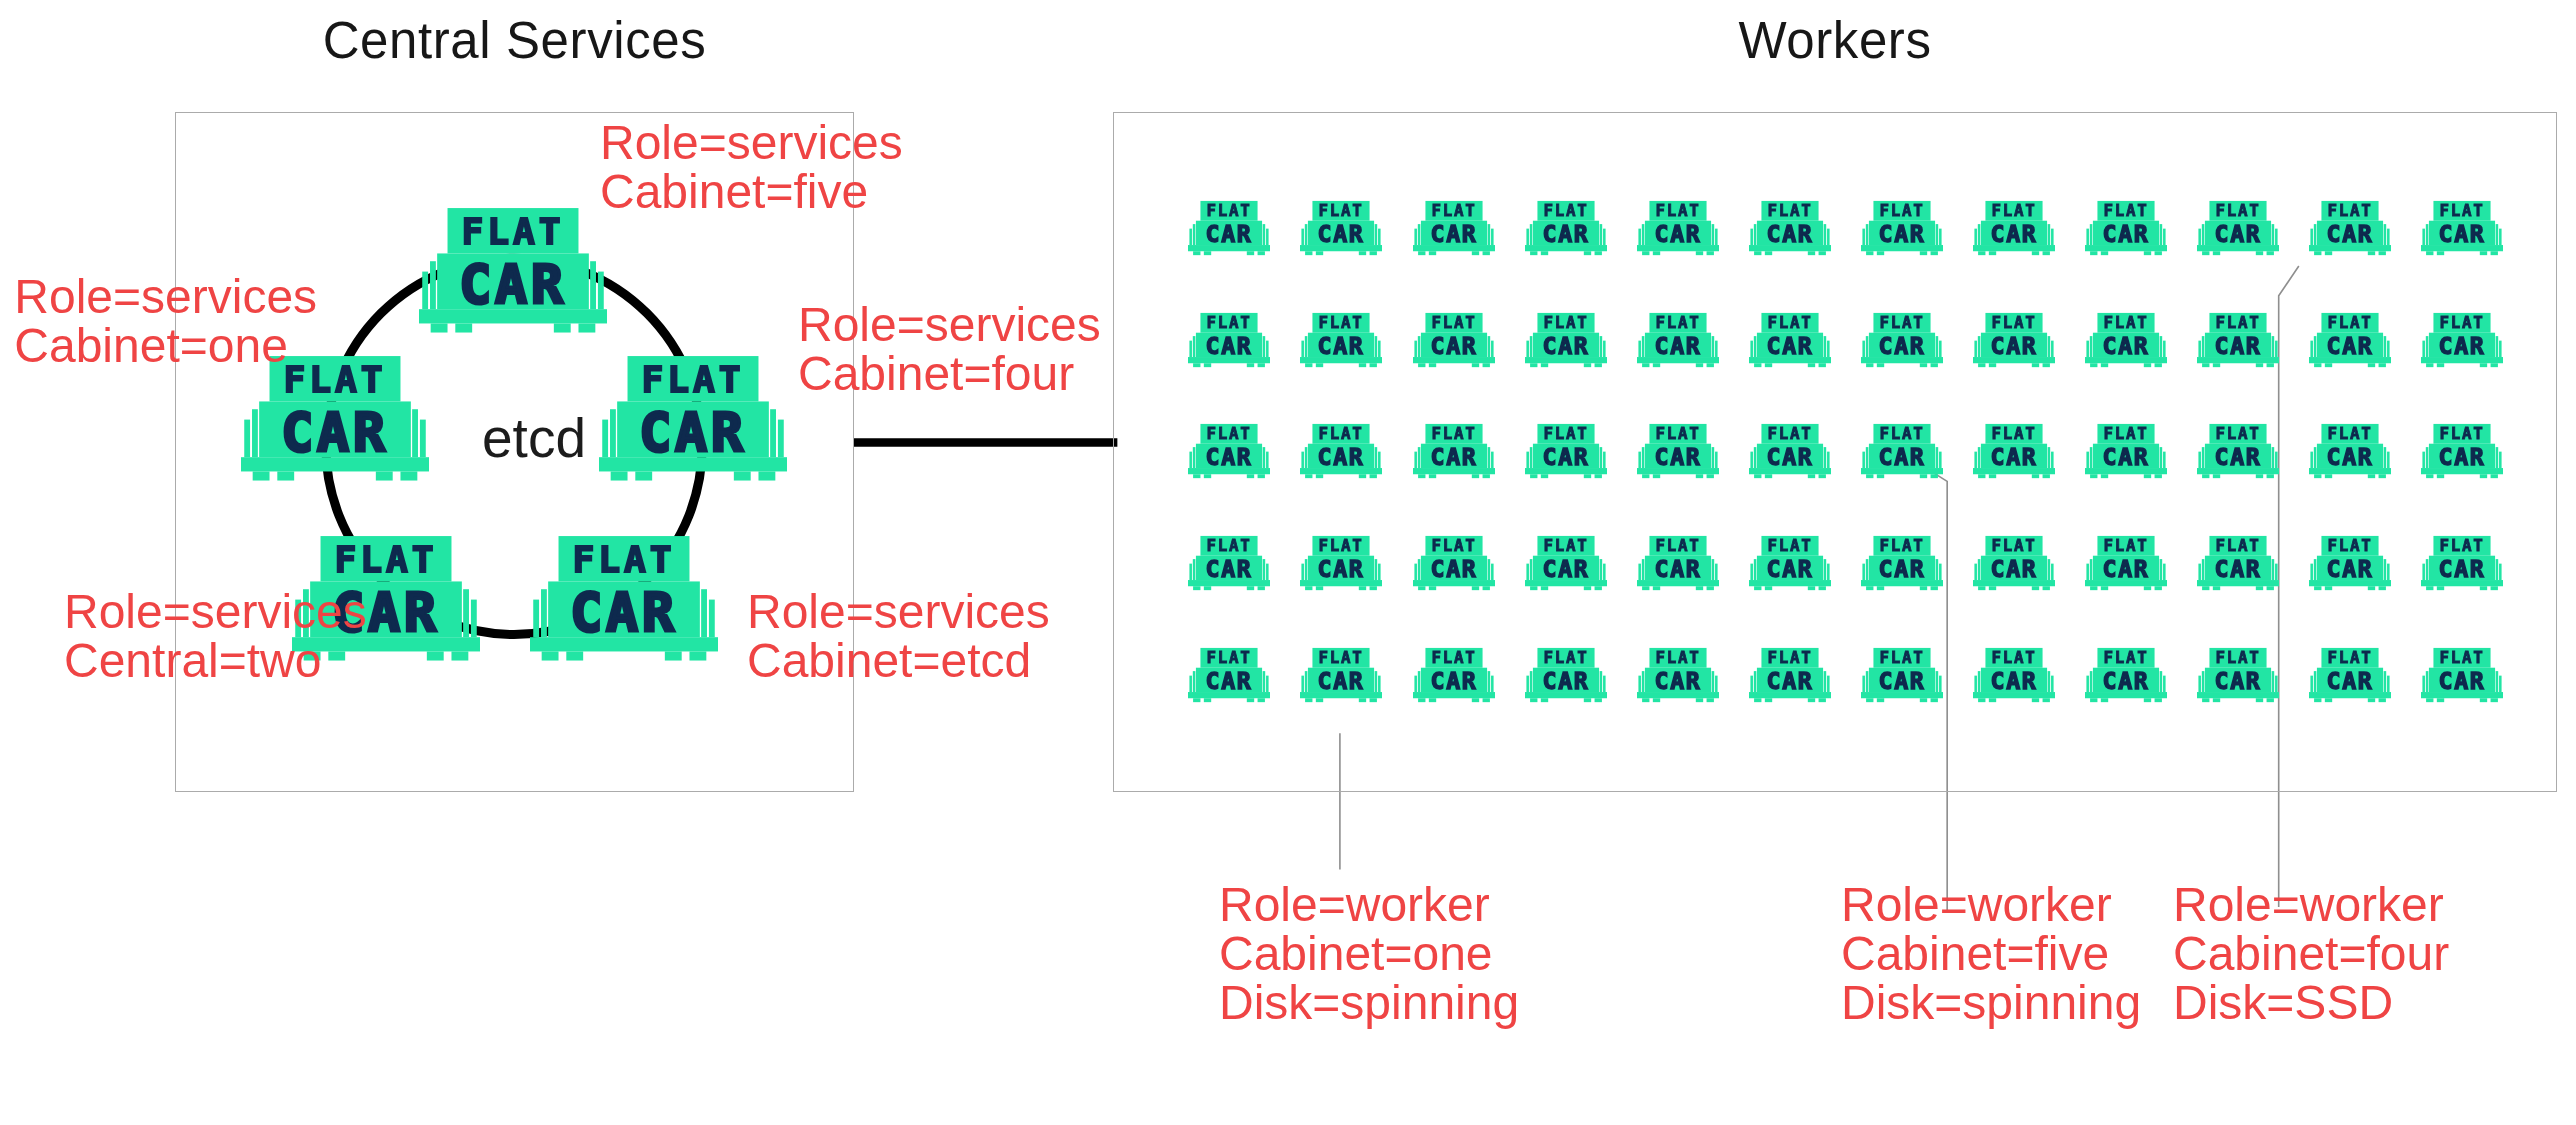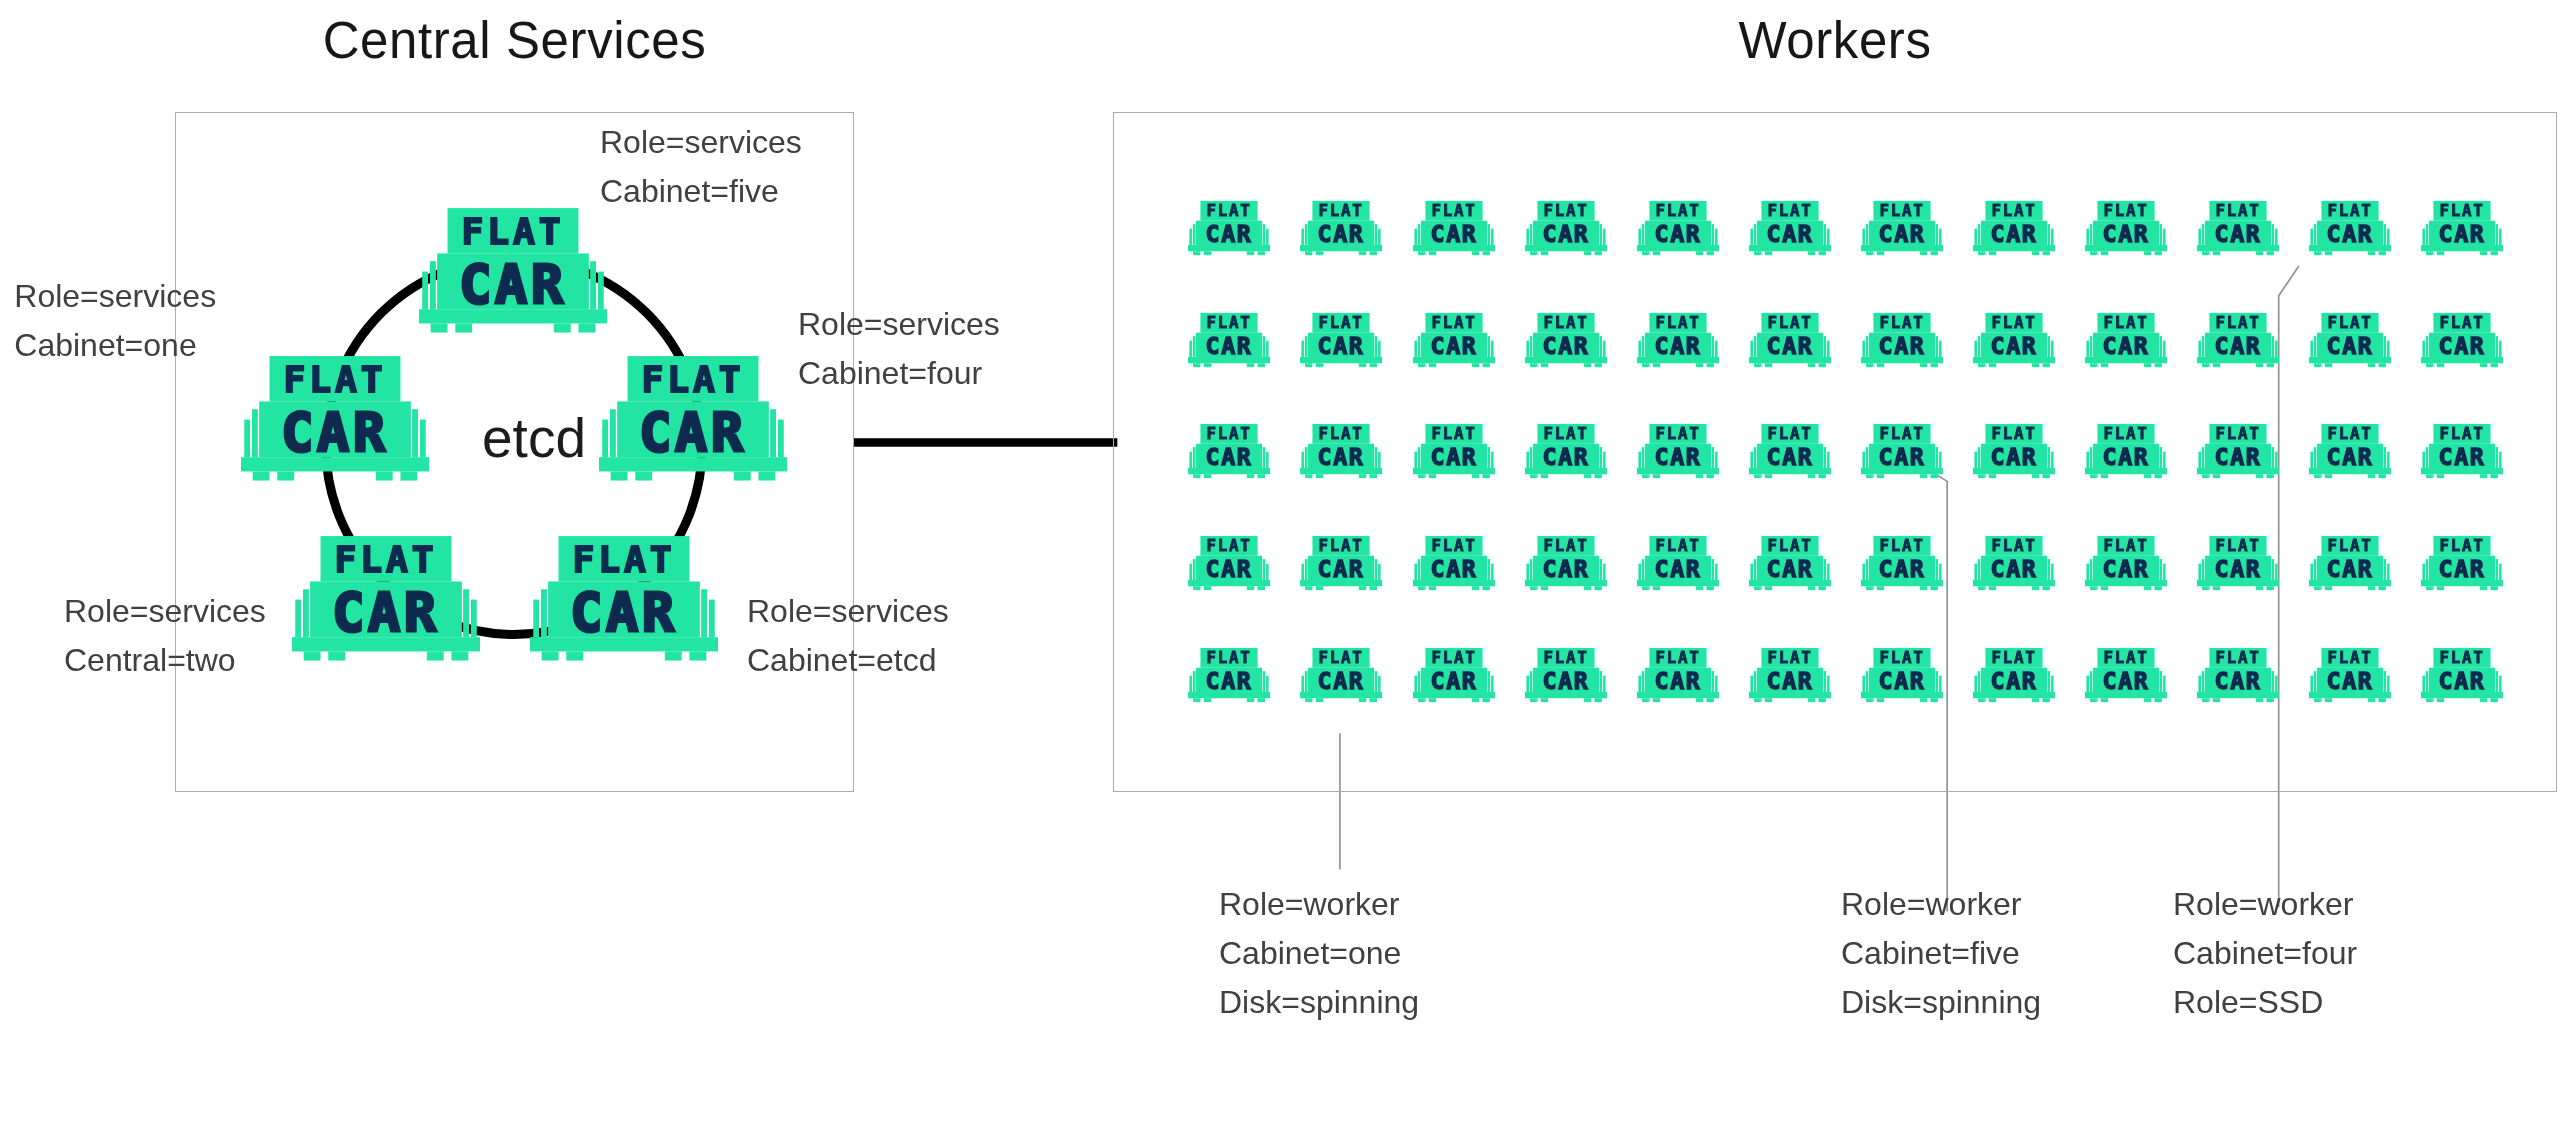--- a/index.html
+++ b/index.html
@@ -23,21 +23,21 @@
   #workers-title{left:1113px;width:1444px;}
   
   #draw-layer{position:absolute;left:0;top:0;width:2576px;height:1125px;z-index:0;}
   
   #etcd-label{
     left:404px;top:407px;width:260px;text-align:center;
     font-size:55px;line-height:62px;color:#1c1c1c;z-index:2;
   }
   
   .node-label,.callout-label{
-    position:absolute;font-size:32px;line-height:49px;white-space:nowrap;color:#404040;z-index:2;
+    position:absolute;font-size:48px;line-height:49px;white-space:nowrap;color:#ef4444;z-index:2;
   }
   .callout-label{line-height:49px;}
   
   .logo-big{position:absolute;width:188px;height:130px;z-index:2;}
   .logo-small{position:absolute;width:82px;height:57px;z-index:1;}
   .logo-big svg,.logo-small svg{width:100%;height:100%;display:block;}
   #symbol-defs{position:absolute;width:0;height:0;overflow:hidden;}
 </style>
 <style>#symbol-defs .lg, svg .lg{fill:#22e5a4;}#symbol-defs .ln, svg .ln{fill:#0e2a4e;stroke:#0e2a4e;}</style></head>
 <body>
@@ -440,15 +440,15 @@
   <div>Disk=spinning</div>
 </div>
 <div class="callout-label" style="left:1841px;top:880px;">
   <div>Role=worker</div>
   <div>Cabinet=five</div>
   <div>Disk=spinning</div>
 </div>
 <div class="callout-label" style="left:2173px;top:880px;">
   <div>Role=worker</div>
   <div>Cabinet=four</div>
-  <div>Role=SSD</div>
+  <div>Disk=SSD</div>
 </div>
 
 
 </body></html>

